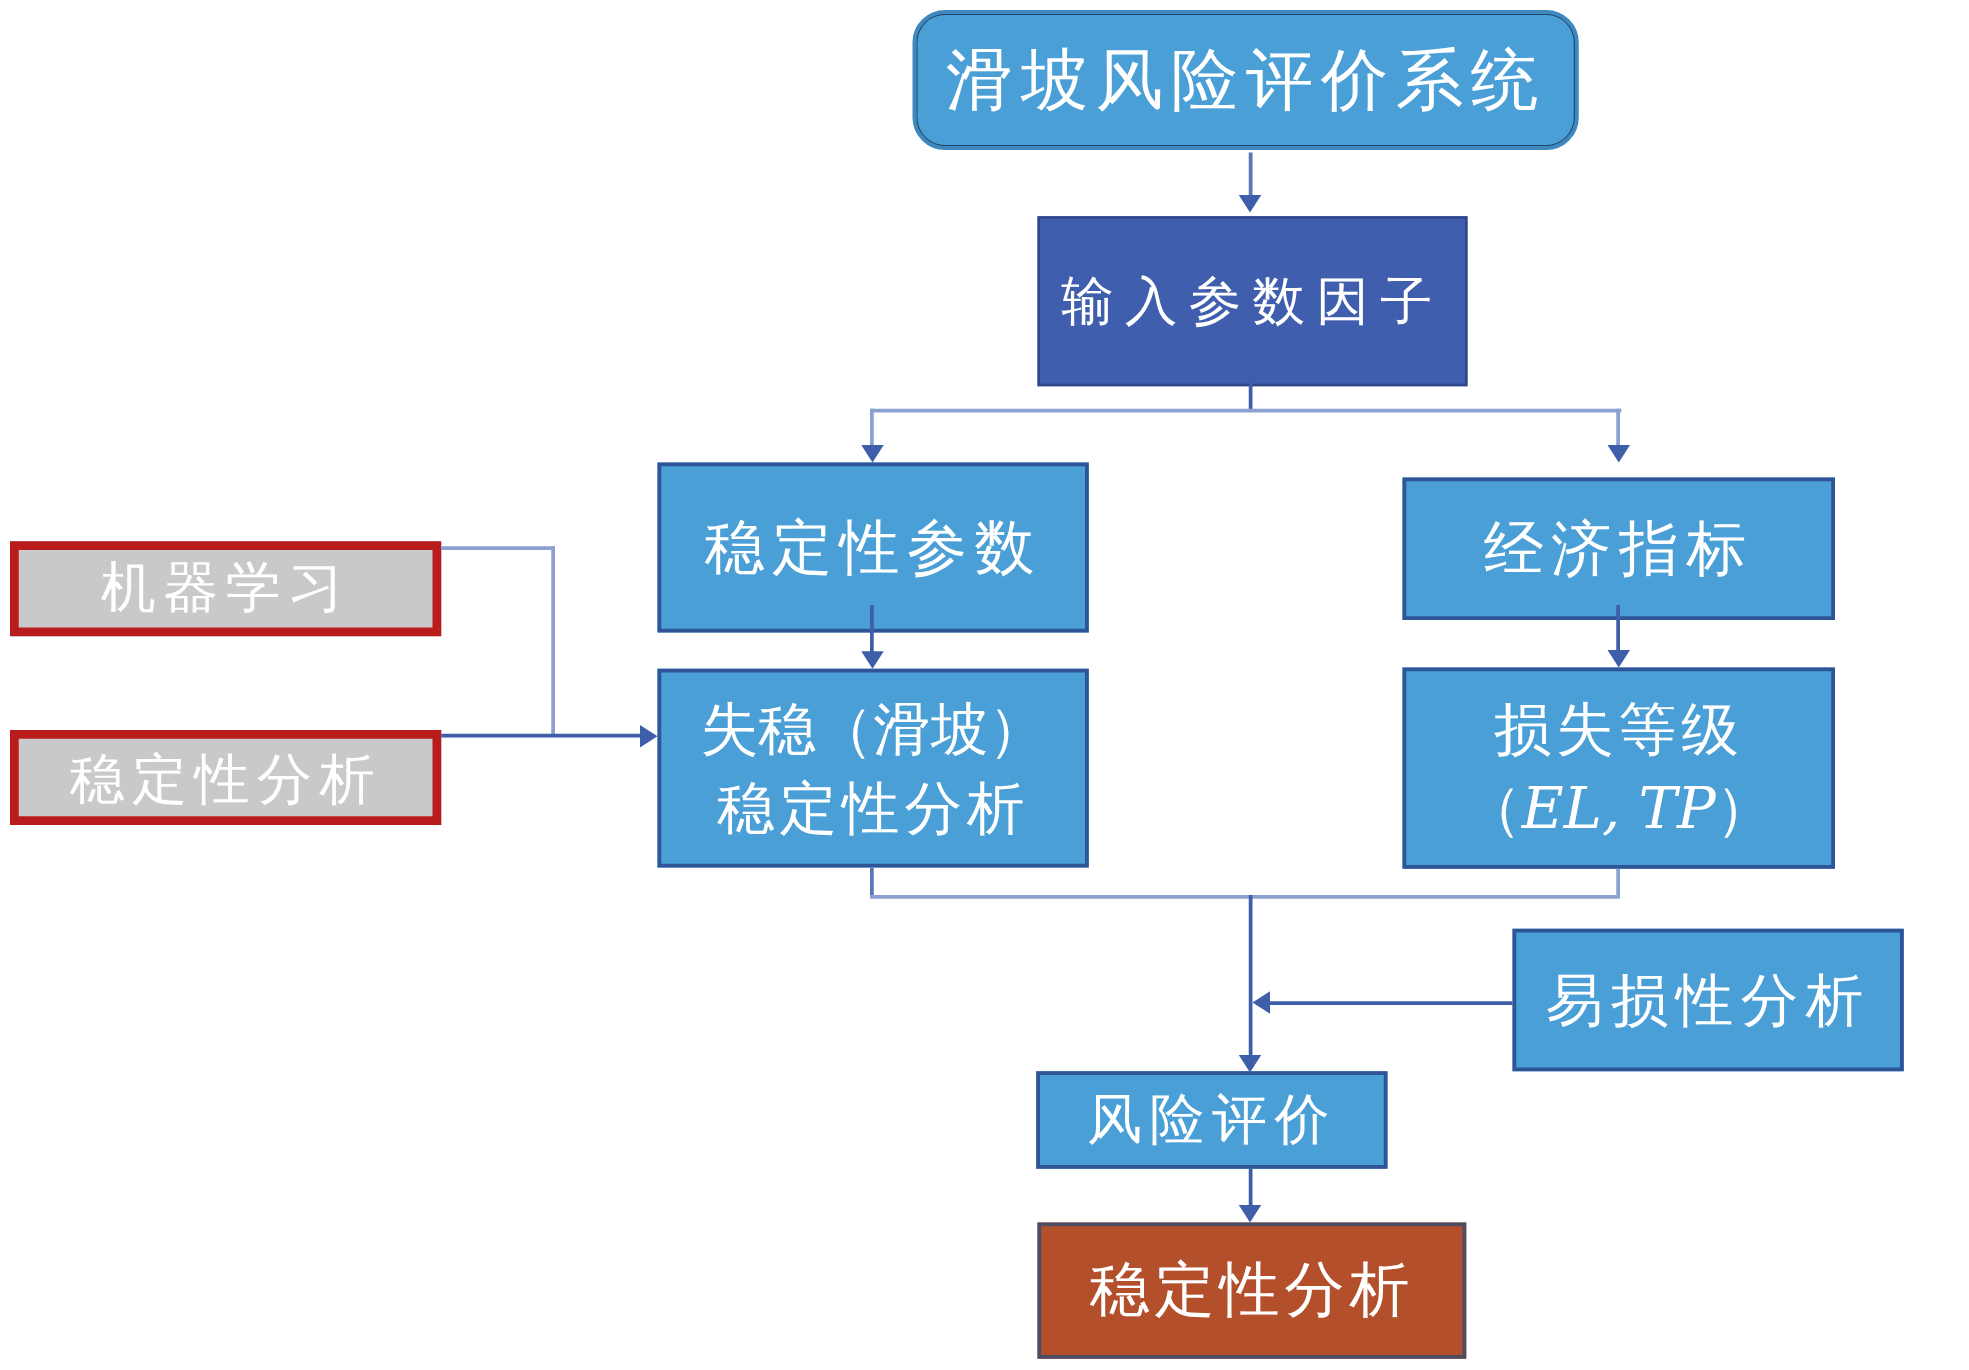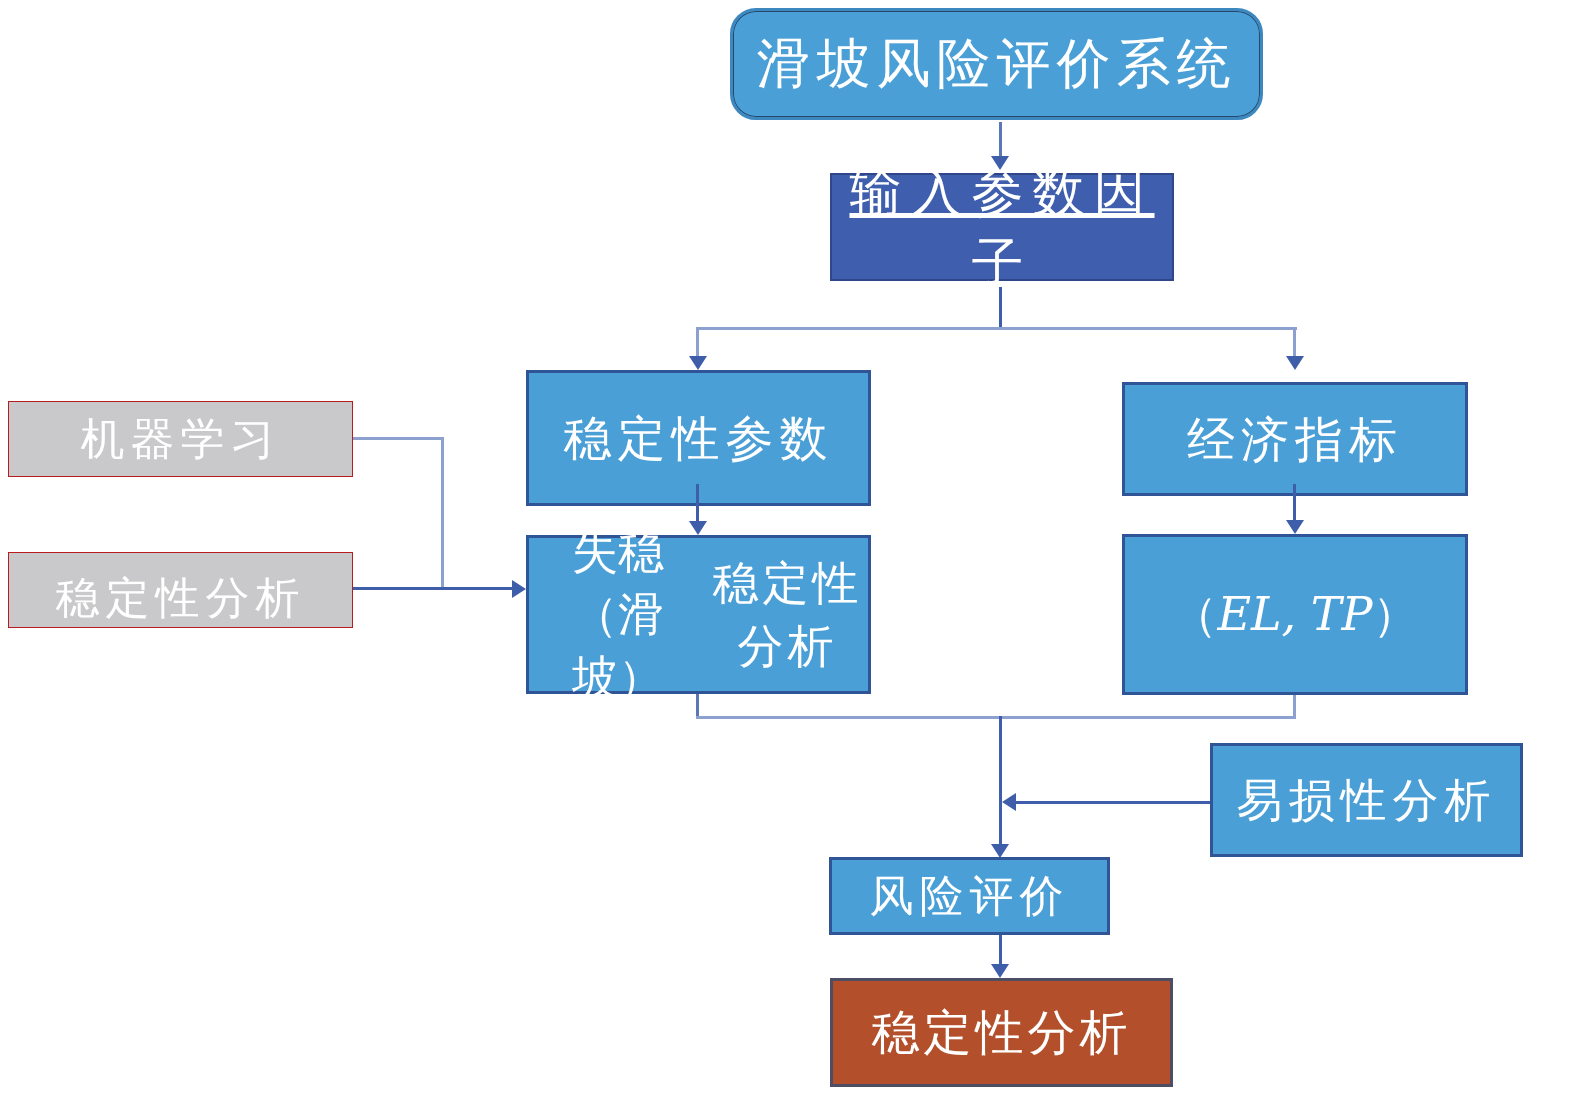--- a/index.html
+++ b/index.html
@@ -11,25 +11,25 @@
     overflow:hidden;
   }
   .node{
     position:absolute;
     display:flex;align-items:center;justify-content:center;
     text-align:center;
     color:#ffffff;
     box-sizing:border-box;
     line-height:1.35;
   }
-  .node .stack{display:flex;flex-direction:row;align-items:center;}
+  .node .stack{display:flex;flex-direction:column;align-items:center;}
   .blue-light{background:#4A9FD6;border:3px solid#2F5597;}
   .blue-top{background:#4A9FD6;border:3px solid #3C88BF;border-radius:26px;box-shadow:0 0 0 1px #26476b inset;}
   .blue-dark{background:#3F5EAD;border:2px solid #2F4689;}
-  .gray{background:#C9C9CB;border:1px solid #b91c1c;}
+  .gray{background:#C9C9CB;border:7px solid #b91c1c;margin-top:32px;}
   .orange{background:#B3502B;border:3px solid #4D4D63;}
   .vline{position:absolute;width:3px;}
   .hline{position:absolute;height:3px;}
   .dark{background:#3F5EA9;}
   .light{background:#8CA1CF;}
   .medium{background:#5B77B5;}
   .arrow-down{position:absolute;width:0;height:0;
     border-left:9px solid transparent;border-right:9px solid transparent;
     border-top:14px solid #3F5EA9;}
   .arrow-left{position:absolute;width:0;height:0;
@@ -44,21 +44,21 @@
 </style>
 </head>
 <body>
 
 <div class="canvas">
 
   <div class="node blue-top ls6" style="left:730px;top:8px;width:533px;height:112px;font-size:54px;">
     <span>滑坡风险评价系统</span>
   </div>
 
-  <div class="node blue-dark" style="left:830px;top:173px;width:344px;height:108px;font-size:52px;letter-spacing:9px;text-decoration:underline;">
+  <div class="node blue-dark" style="left:830px;top:173px;width:344px;height:136px;font-size:42px;letter-spacing:9px;">
     <span>输入参数因子</span>
   </div>
 
   <div class="node blue-light ls6" style="left:526px;top:370px;width:345px;height:136px;font-size:48px;">
     <span>稳定性参数</span>
   </div>
 
   <div class="node blue-light ls6" style="left:1122px;top:370px;width:346px;height:114px;font-size:48px;margin-top:12px;">
     <span>经济指标</span>
   </div>
@@ -73,20 +73,21 @@
 
   <div class="node blue-light" style="left:526px;top:535px;width:345px;height:159px;font-size:46px;">
     <span class="stack">
       <span>失稳（滑坡）</span>
       <span class="ls4">稳定性分析</span>
     </span>
   </div>
 
   <div class="node blue-light" style="left:1122px;top:534px;width:346px;height:161px;font-size:46px;">
     <span class="stack">
+      <span class="ls4">损失等级</span>
       <span>
         <span>（</span><span class="italic">EL, TP</span><span>）</span>
       </span>
     </span>
   </div>
 
   <div class="node blue-light ls6" style="left:1210px;top:743px;width:313px;height:114px;font-size:46px;">
     <span>易损性分析</span>
   </div>
 

